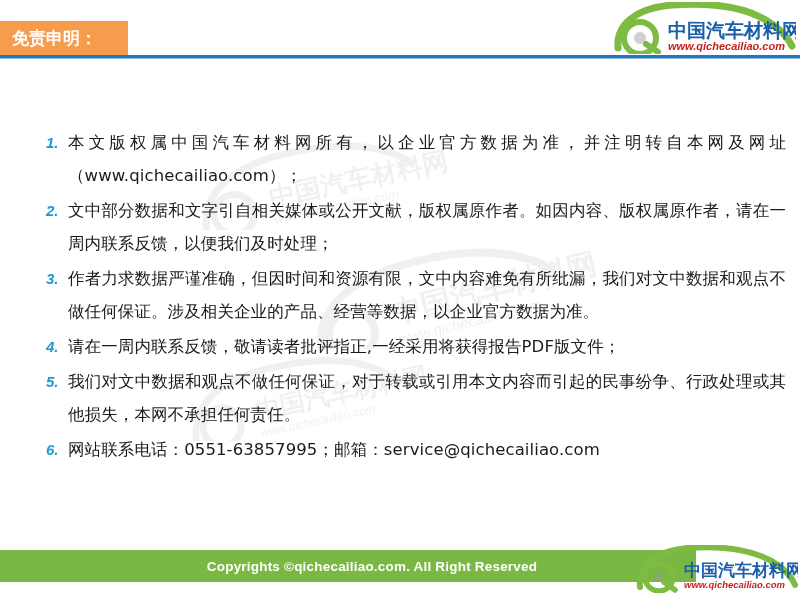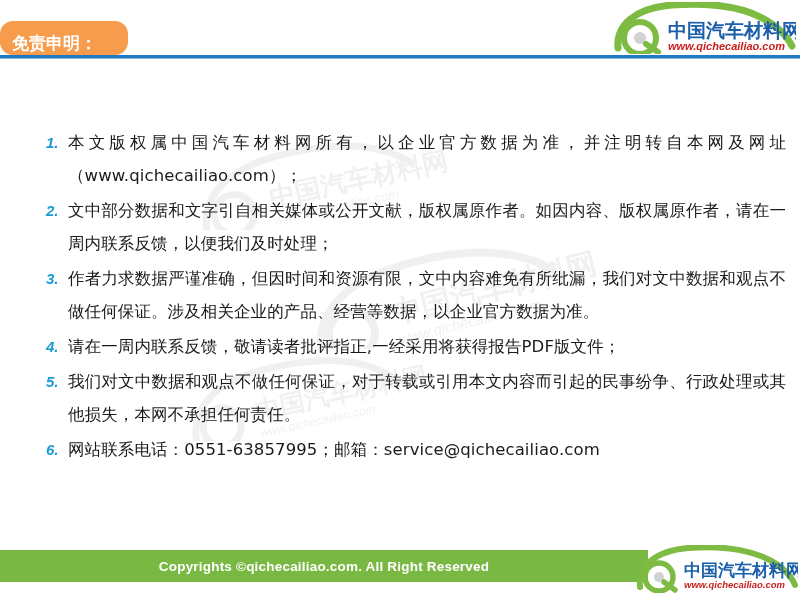--- a/index.html
+++ b/index.html
@@ -33,24 +33,23 @@
     height: 66px;
   }
   .title-box {
     position: absolute;
     left: 0;
     top: 21px;
     width: 128px;
     height: 34px;
     background: #F79C4C;
     display: flex;
-    align-items: flex-end;
+    align-items: center;
     padding-left: 12px;
     box-sizing: border-box;
-    border-radius: 13px;
   }
   .title-text {
     color: #ffffff;
     font-size: 17px;
     font-weight: bold;
     letter-spacing: 0px;
     white-space: nowrap;
     font-family: "DejaVu Sans", "Liberation Sans", sans-serif;
   }
   .header-rule {
@@ -144,20 +143,21 @@
     position: absolute;
     left: 0;
     bottom: 17px;
     width: 648px;
     height: 32px;
     background: #76B martial;
     background: #79B842;
     display: flex;
     align-items: center;
     justify-content: center;
+    padding-left: 48px;
   }
   .footer-text {
     color: #ffffff;
     font-size: 13.5px;
     font-weight: bold;
     letter-spacing: 0.2px;
     font-family: "Liberation Sans", sans-serif;
   }
   .logo-bottom {
     position: absolute;

